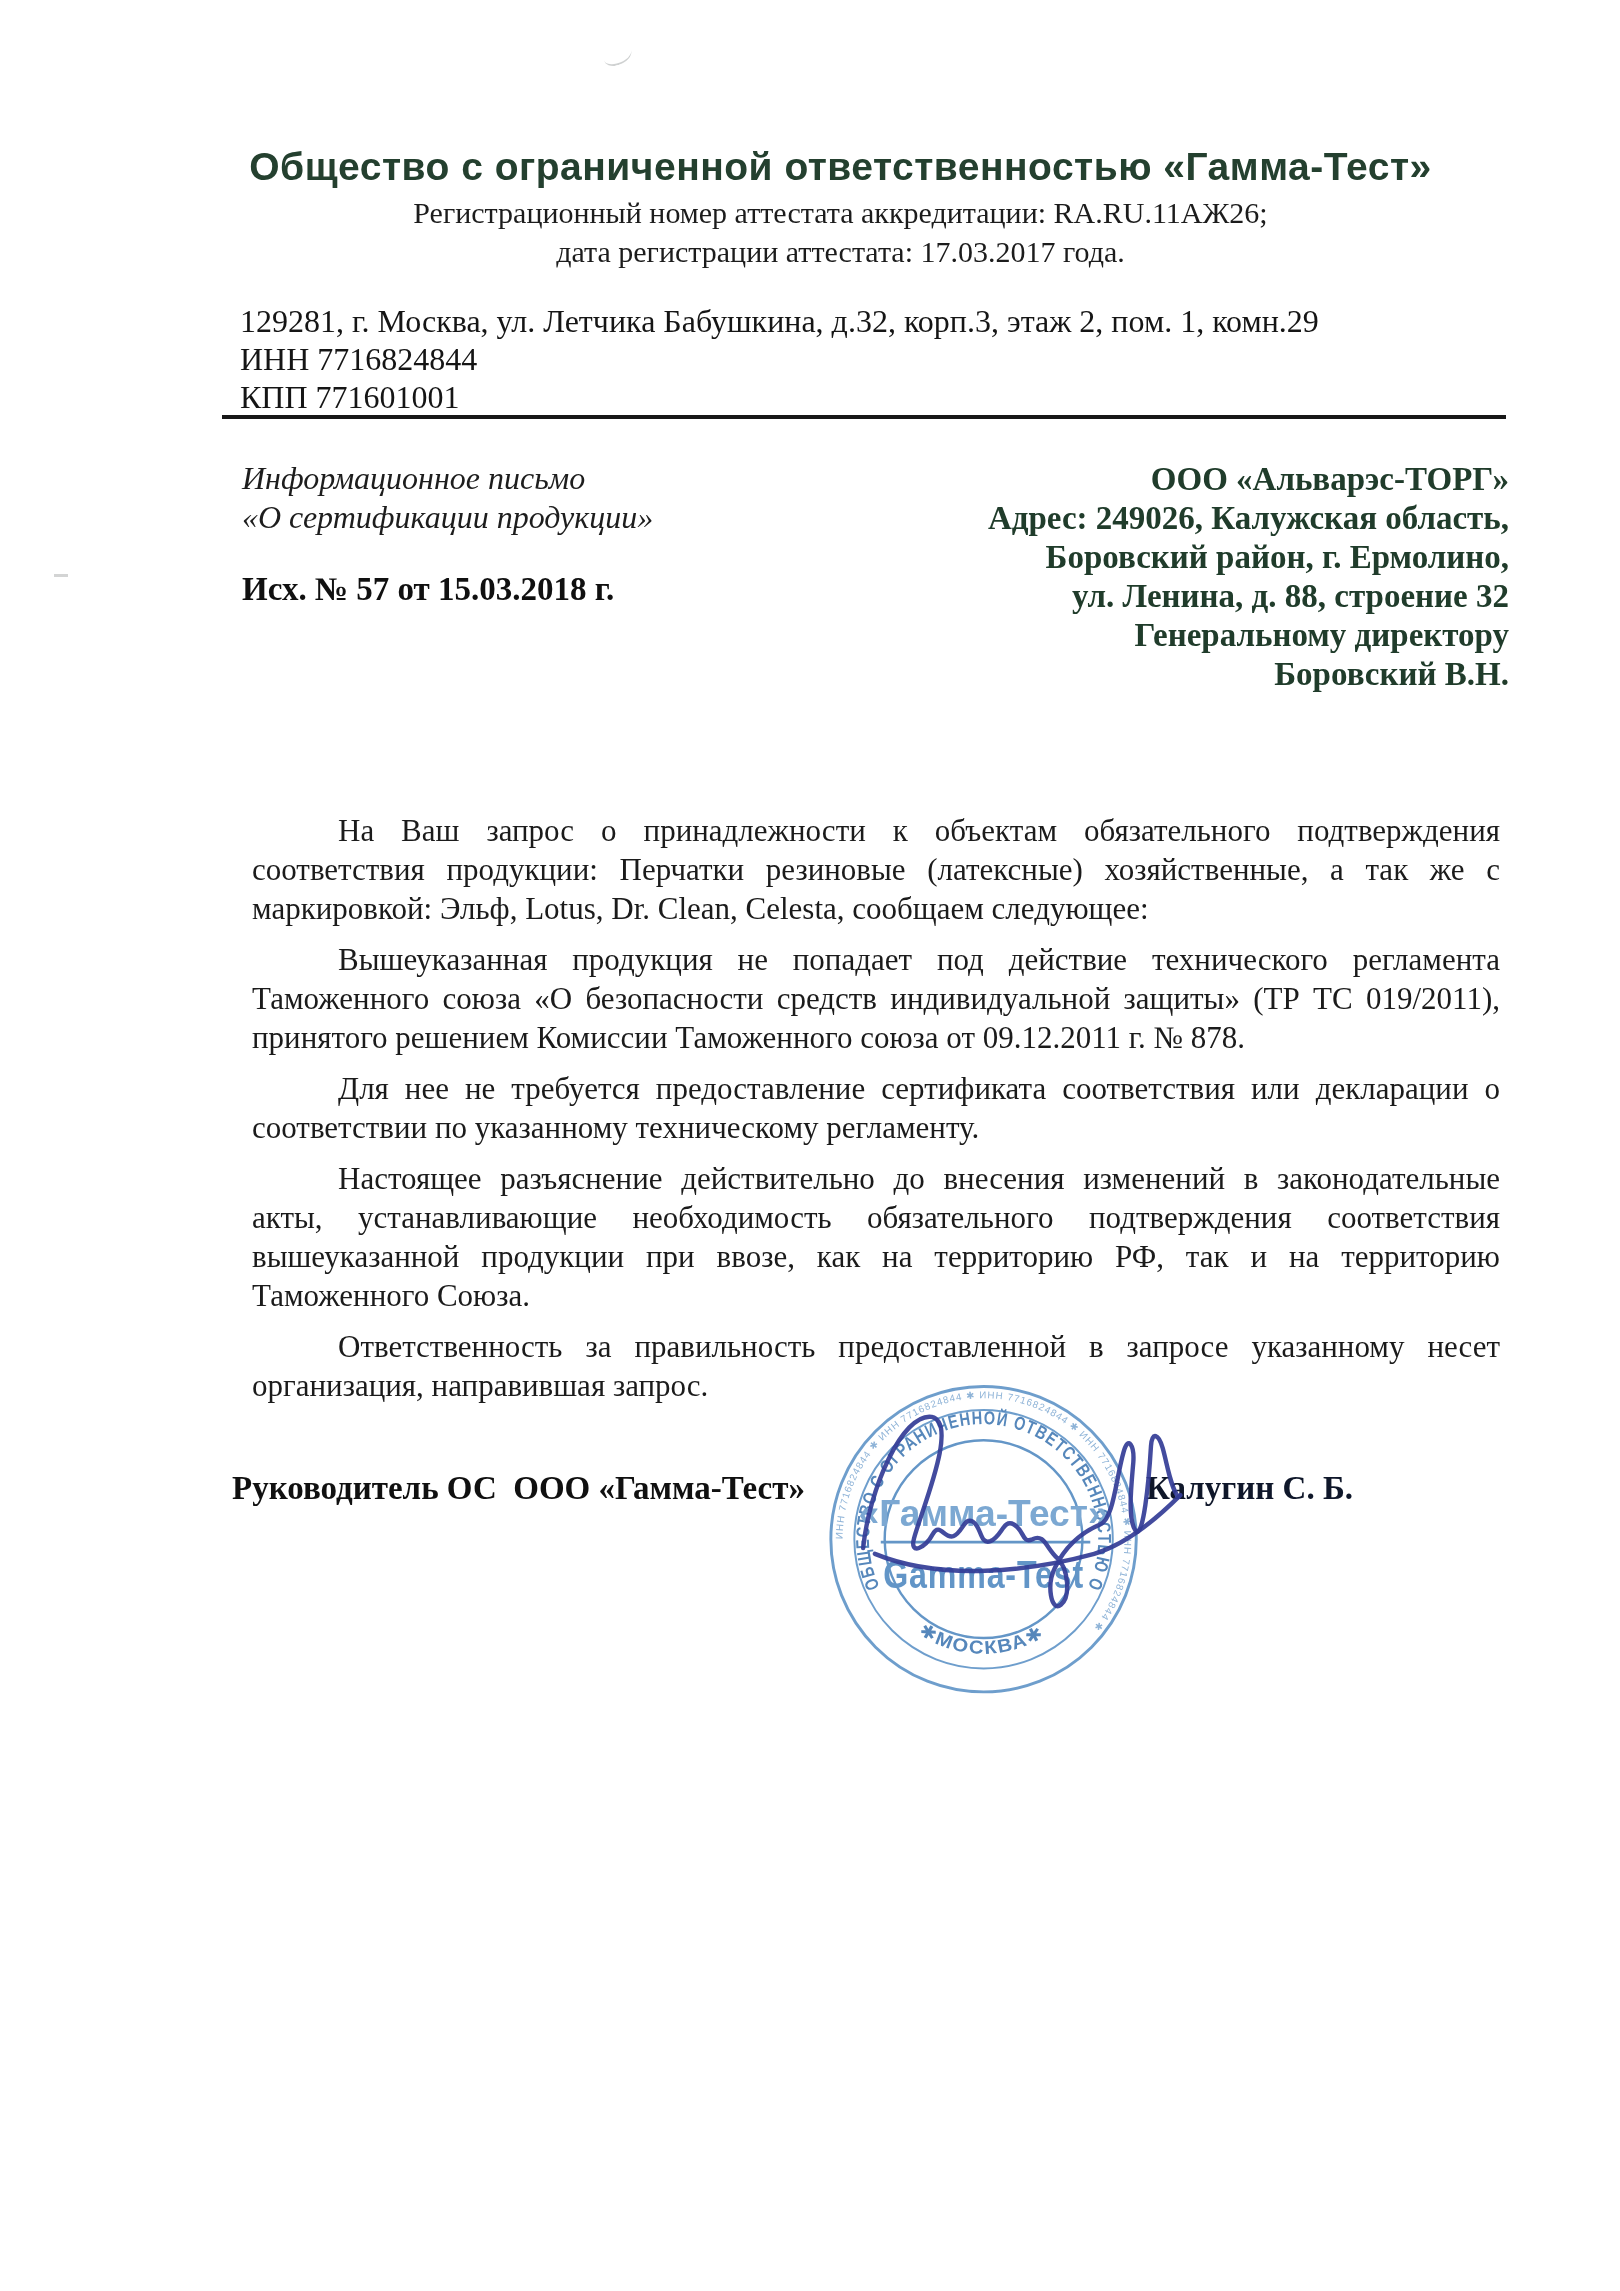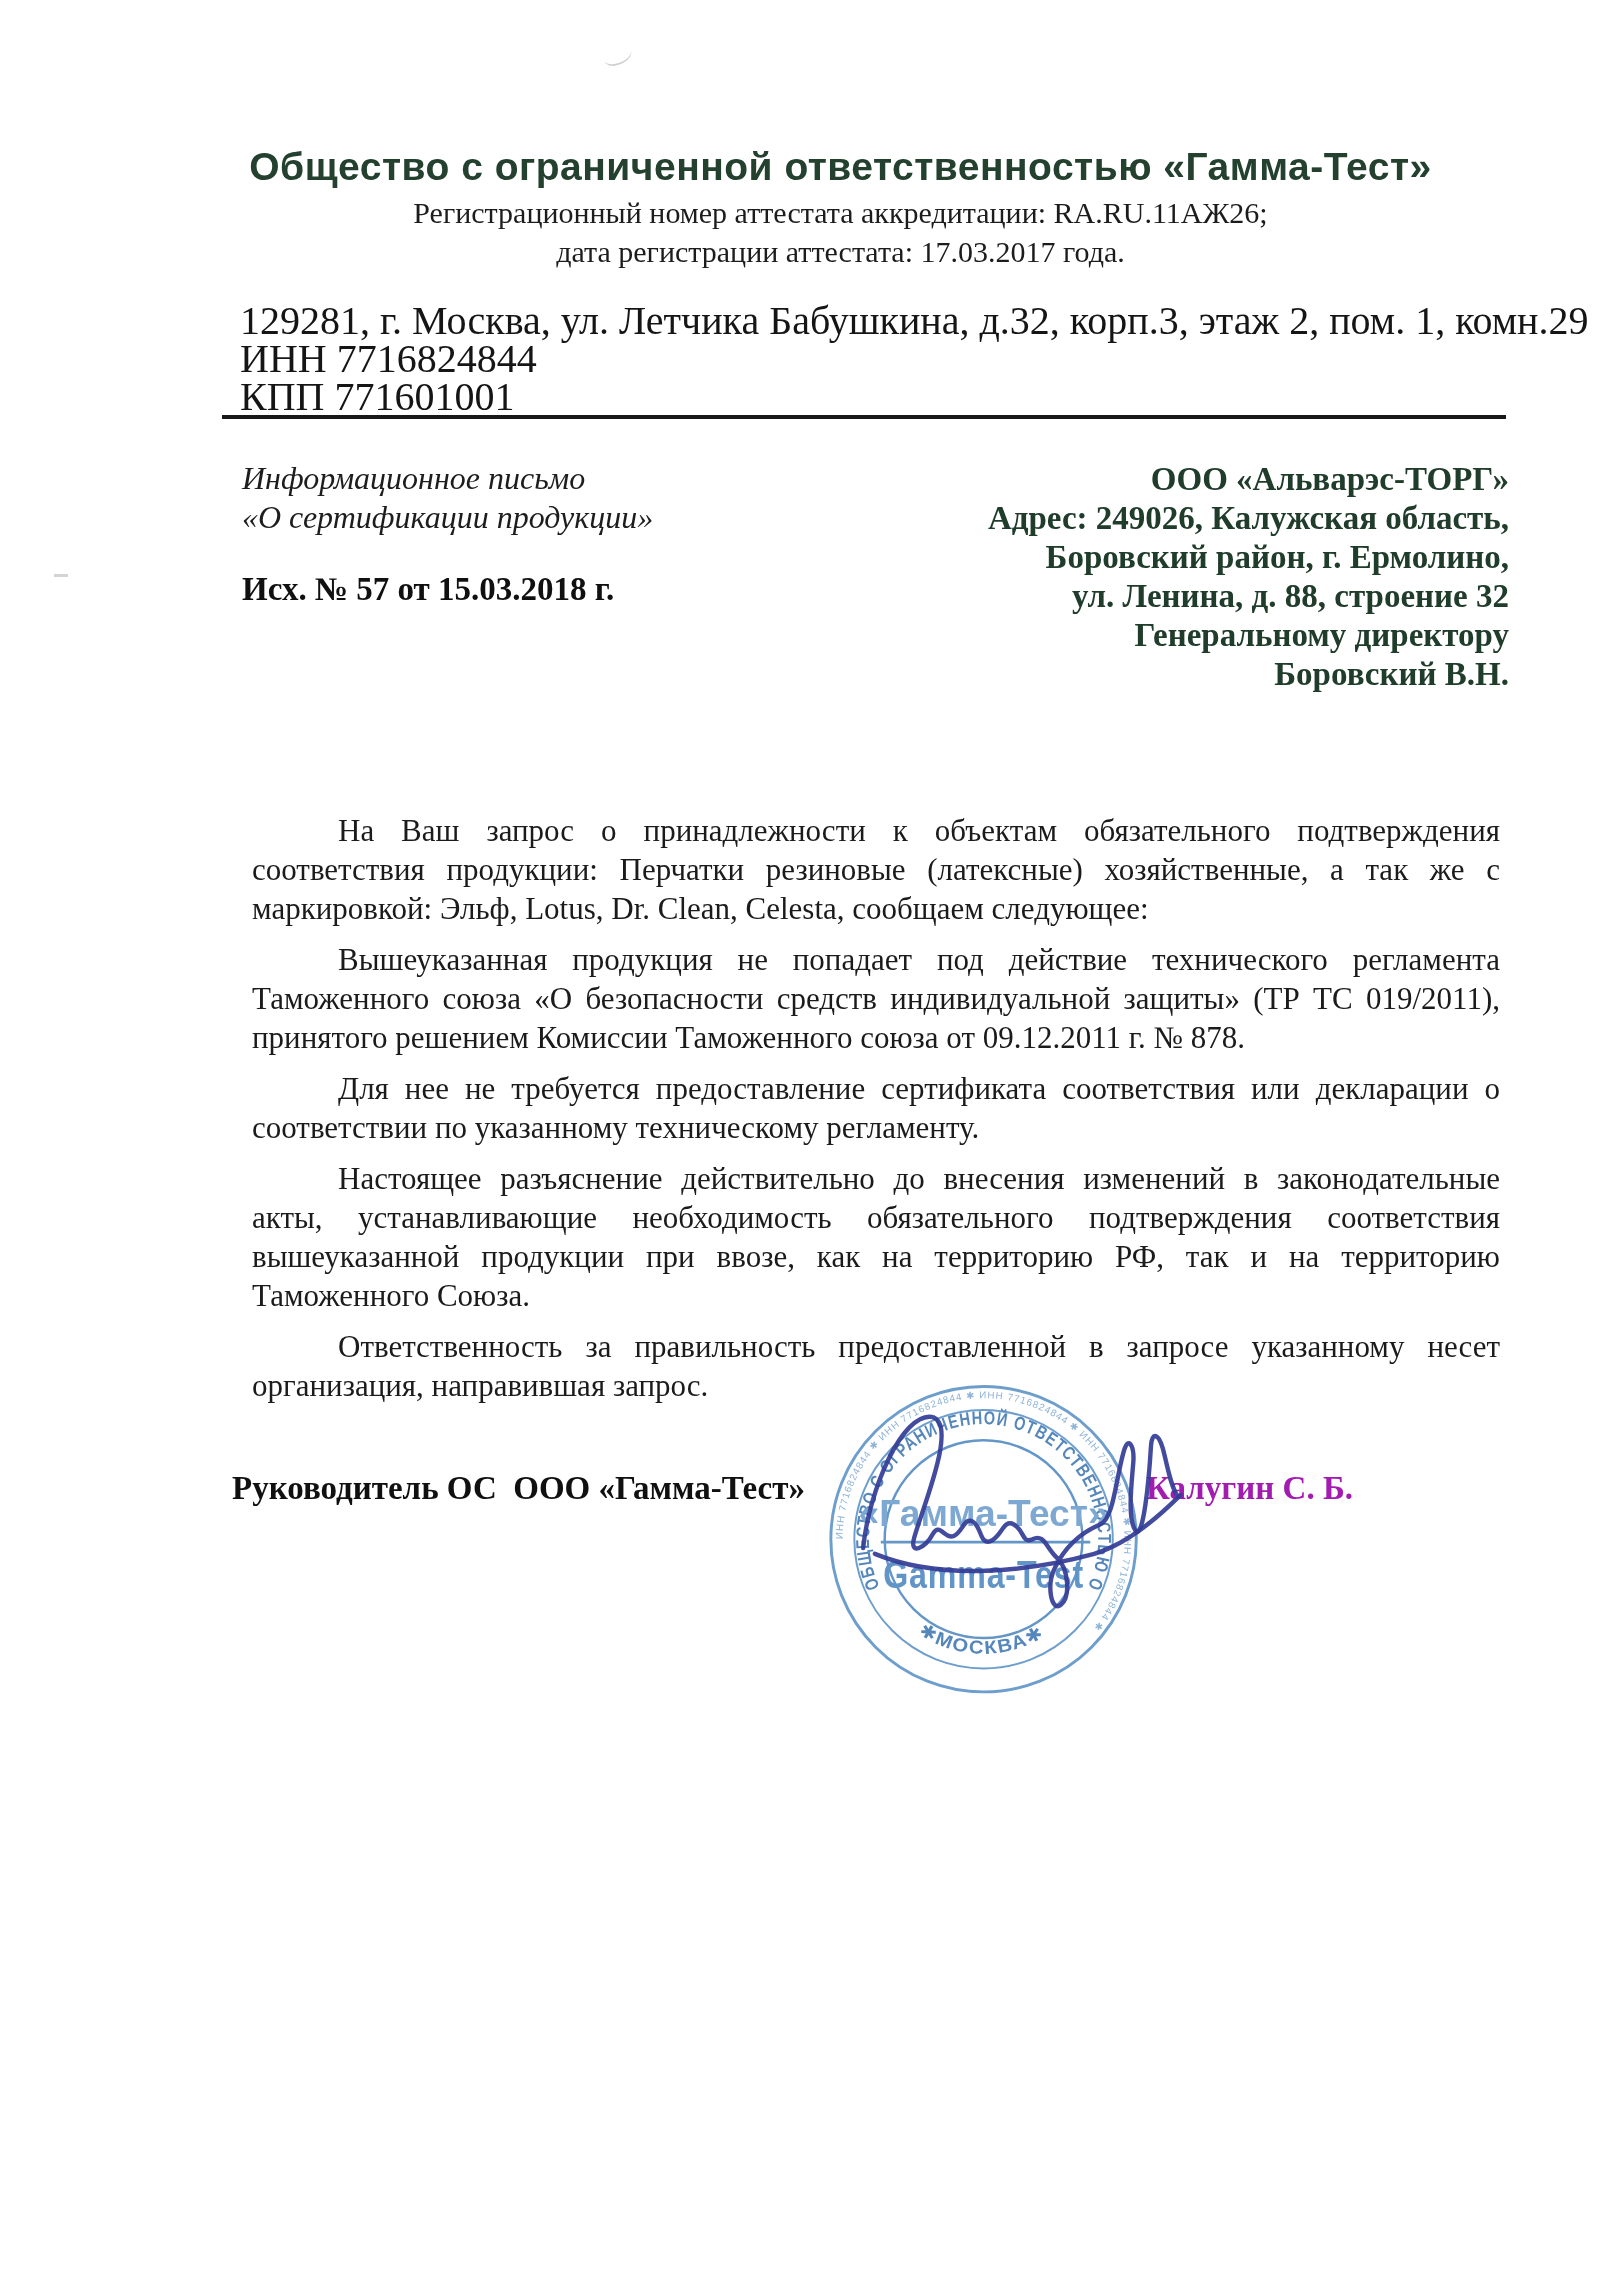--- a/index.html
+++ b/index.html
@@ -15,41 +15,41 @@
   .letterhead{position:absolute;top:143px;left:61px;right:0;text-align:center;}
   .company-title{
     font-family:"Liberation Sans","DejaVu Sans",sans-serif;
     font-weight:bold;font-size:39px;line-height:47px;
     color:var(--title-green,#24402f);
     letter-spacing:0.5px;
   }
   .accred-line{font-size:30px;line-height:39px;margin-top:2.9px;color:#1c1c1c;}
   .accred-date{font-size:30px;line-height:39px;color:#1c1c1c;}
   
-  .sender-address{position:absolute;top:302px;left:240px;font-size:40px;line-height:38px;color:#151515;}
+  .sender-address{position:absolute;top:302px;left:240px;font-size:32px;line-height:38px;color:#151515;}
   .rule{position:absolute;top:415px;left:222px;width:1284px;height:3.9px;background:#181818;}
   
   .doc-meta{position:absolute;top:459px;left:242px;font-size:32px;line-height:39px;color:#1d1d1d;}
   .doc-meta .letter-type{font-style:italic;}
   .doc-meta .outgoing{font-style:normal;font-weight:bold;font-size:33px;margin-top:33px;color:#101010;}
   .recipient{
     position:absolute;top:460px;right:111px;text-align:right;
     font-weight:bold;font-size:33px;line-height:39px;
     color:var(--recipient-green,#203c2b);
   }
   
   .body-text{position:absolute;top:799px;left:240px;width:1272px;}
   .body-text p{
     margin:12px;font-size:31px;line-height:39px;
     text-align:justify;text-indent:86px;
     color:var(--body-ink,#1b1b1b);
   }
   
   .signoff-title{position:absolute;top:1470px;left:232px;font-weight:bold;font-size:33px;color:#101010;white-space:pre;}
-  .signer-name{position:absolute;top:1470px;left:1146px;font-weight:bold;font-size:33px;color:#a21caf;}
+  .signer-name{position:absolute;top:1470px;left:1146px;font-weight:bold;font-size:33px;color:#0f172a;}
   
   .stamp-wrap{position:absolute;top:1362px;left:804px;width:412px;height:372px;}
   .stamp-ring-text{font:bold 19px "Liberation Sans","DejaVu Sans",sans-serif;fill:#3f77b2;letter-spacing:1.5px;}
   .stamp-micro-text{font:10px "Liberation Sans","DejaVu Sans",sans-serif;fill:#7fa9d2;letter-spacing:1px;}
   .stamp-center-ru{font:bold 38px "Liberation Sans","DejaVu Sans",sans-serif;fill:#6b9dcc;}
   .stamp-center-en{font:600 40px "Liberation Sans","DejaVu Sans",sans-serif;fill:var(--stamp-blue,#4d87c0);letter-spacing:1px;}
   .sig-path{fill:none;stroke:var(--signature-ink,#333c96);stroke-width:4.5;stroke-linecap:round;stroke-linejoin:round;opacity:.92;}
   
   .artifact{position:absolute;pointer-events:none;}
   .artifact-top{top:45px;left:603px;width:29px;height:17.6px;border-bottom:2.9px solid #a9adad;border-radius:0 0 60% 40%;opacity:.55;transform:rotate(-14deg);}

